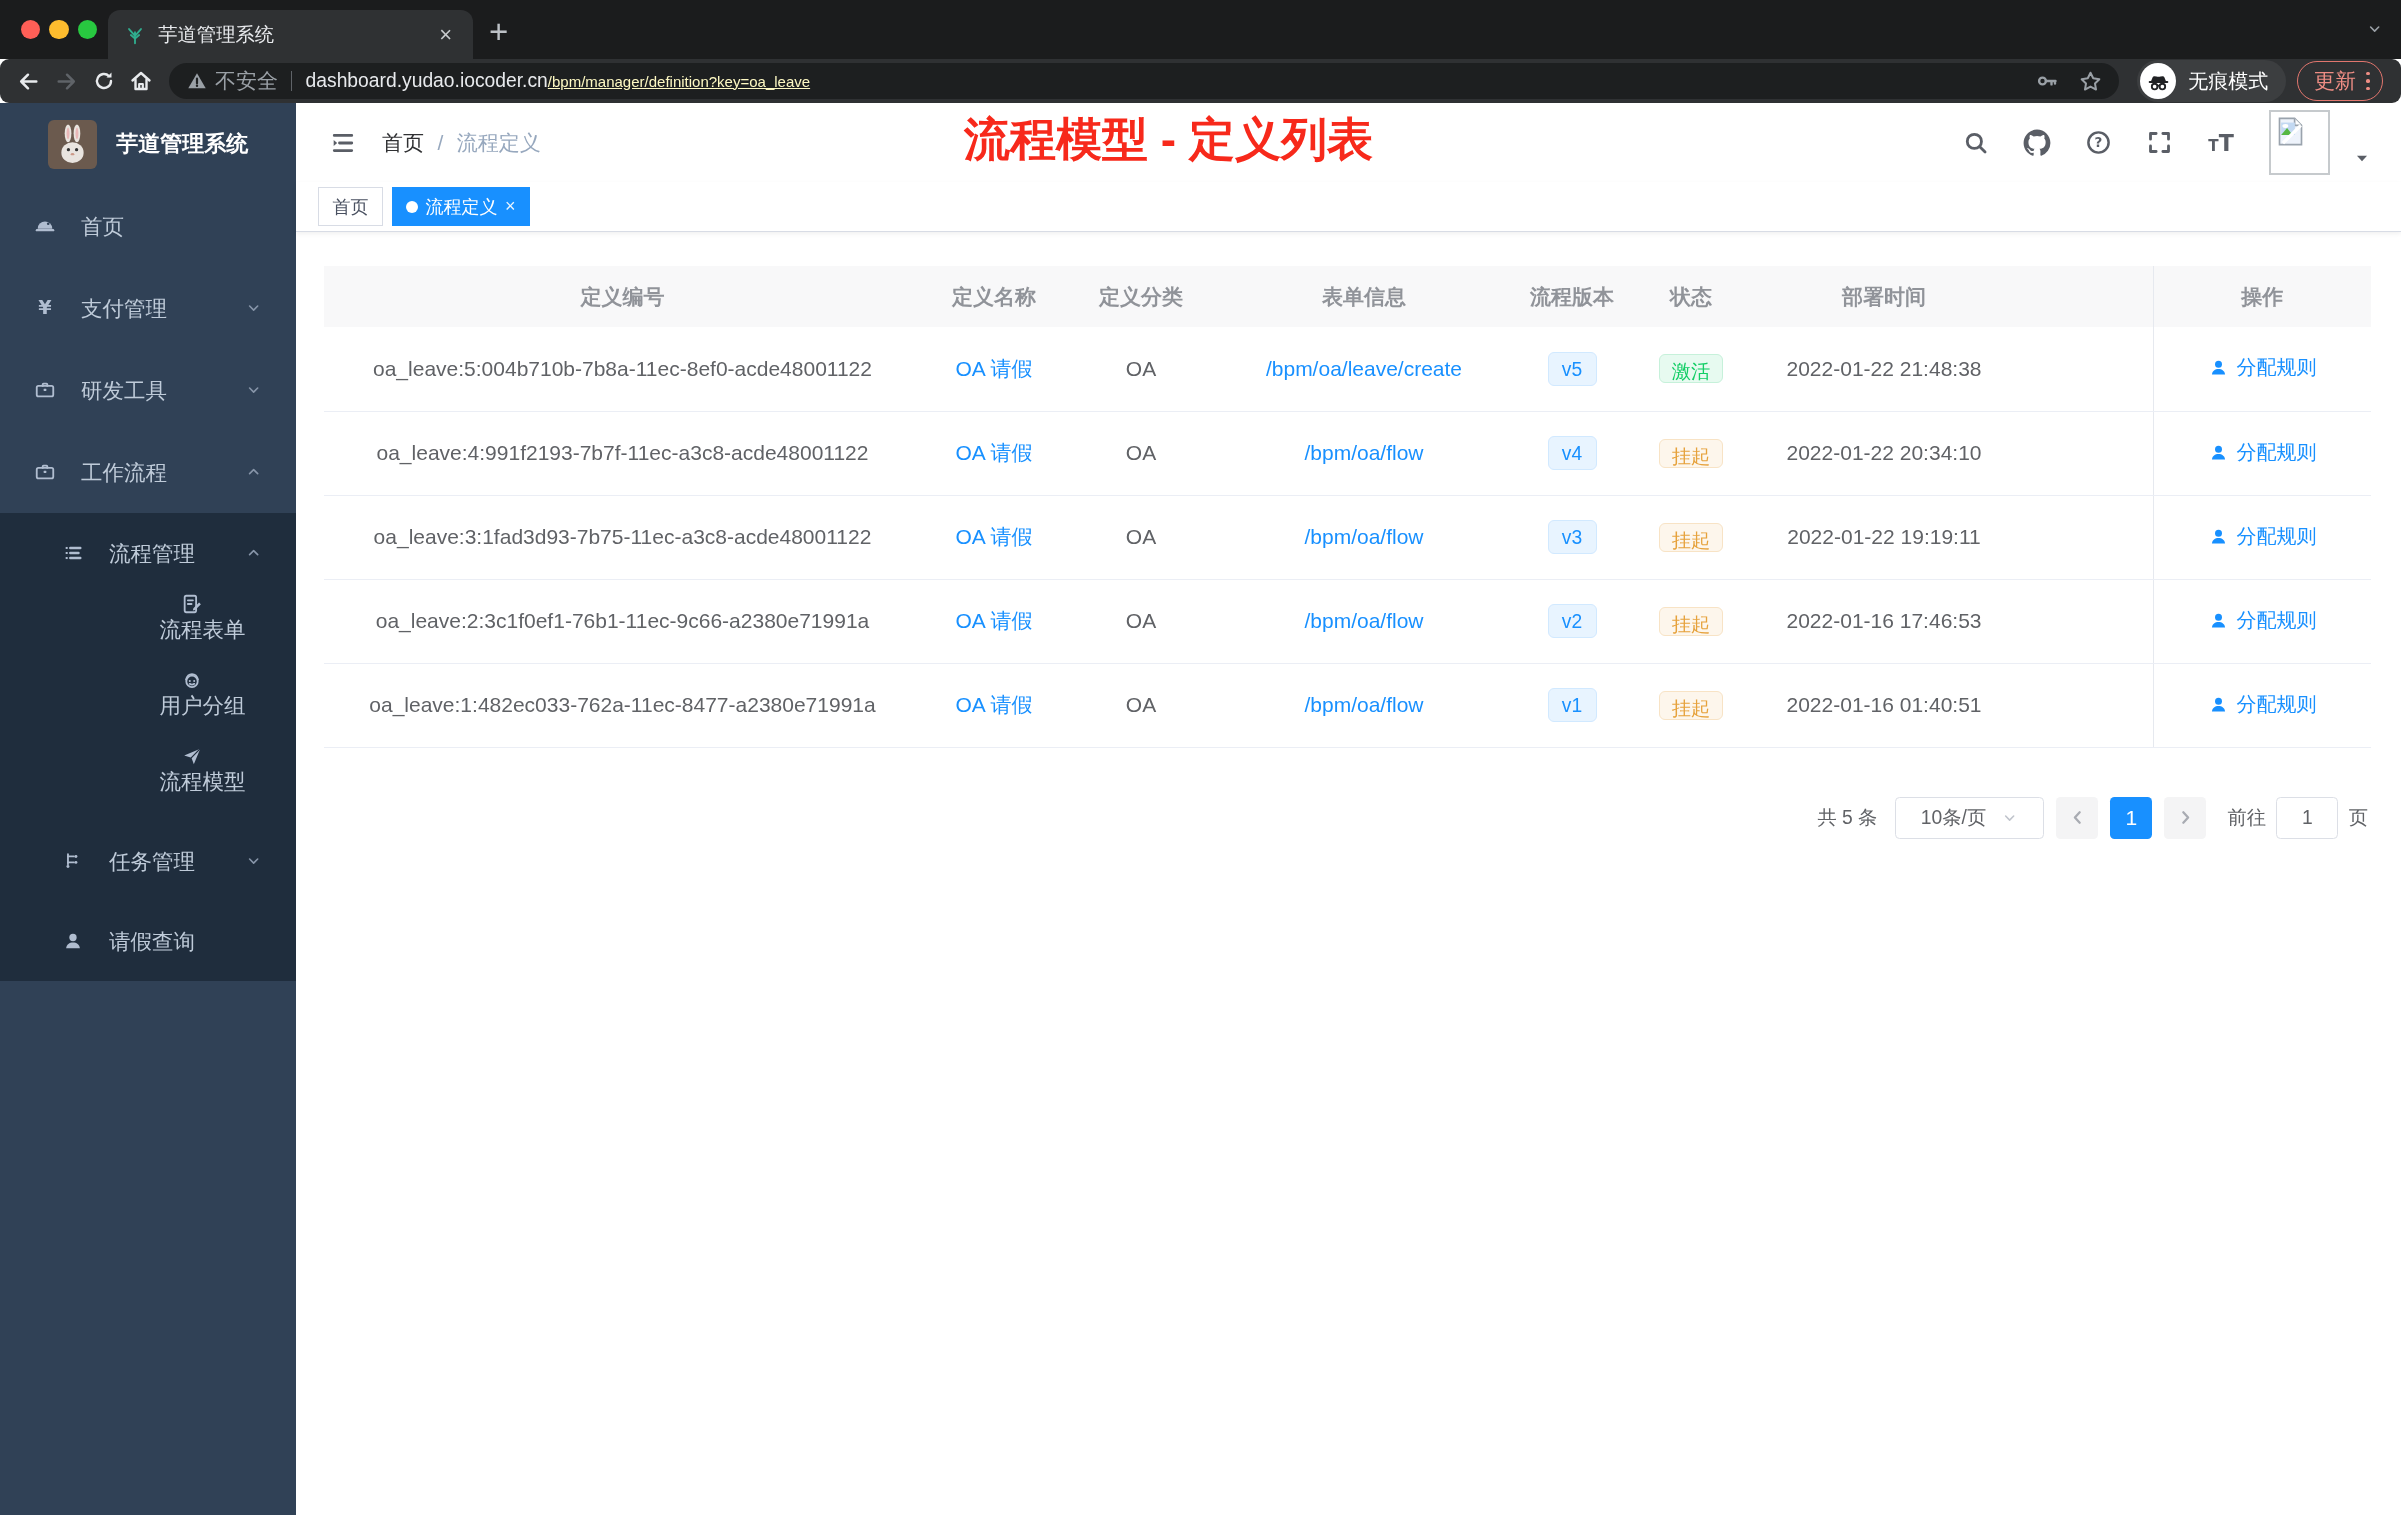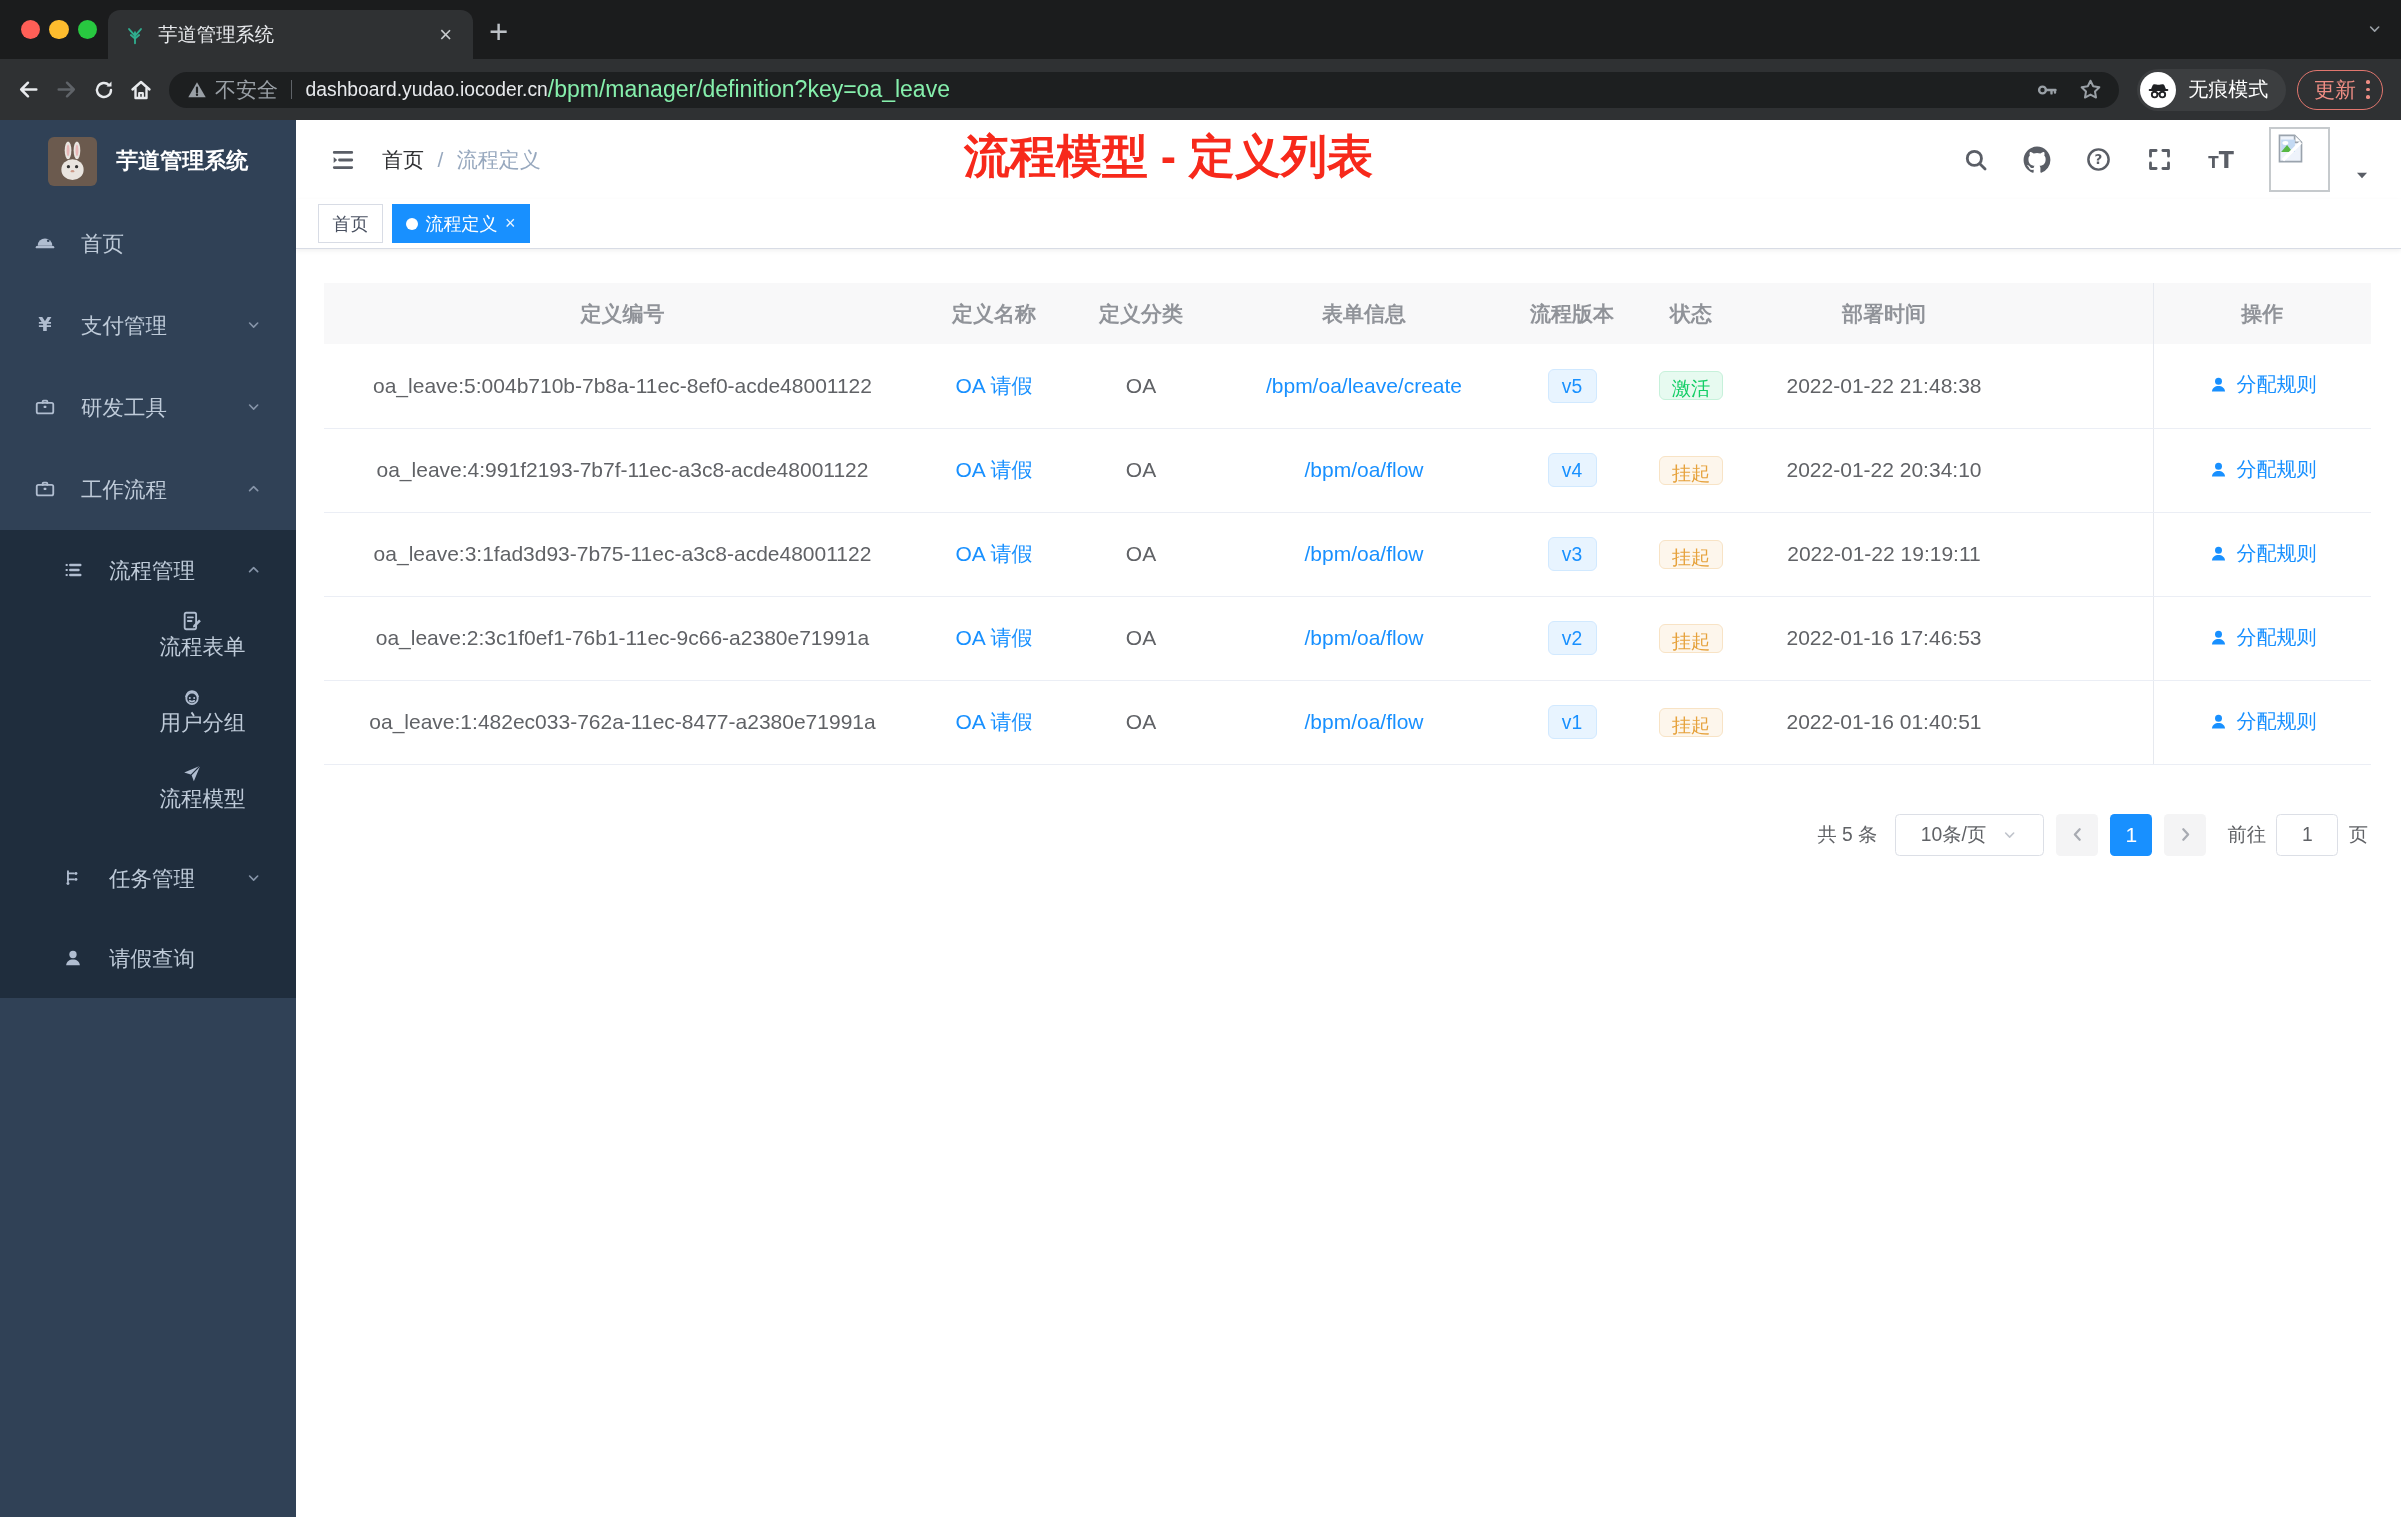--- a/index.html
+++ b/index.html
@@ -11,28 +11,28 @@
   .tabstrip { position:relative; height:59px; background:#1b1c1d; }
   .lights { position:absolute; left:21px; top:20px; display:flex; gap:9px; }
   .light { width:19.3px; height:19.3px; border-radius:50%; }
   .tab { position:absolute; left:108px; top:10.4px; width:365px; height:49px; background:#2f3133;
          border-radius:12px 12px 0 0; display:flex; align-items:center; padding:0 16.3px; }
   .tab .title { color:#e8eaed; font-size:19.3px; margin-left:12px; flex:1; white-space:nowrap; overflow:hidden; }
   .tab .close { color:#c7cacd; font-size:22px; cursor:pointer; padding:0 4.5px; }
   .newtab { position:absolute; left:489px; top:13.4px; color:#bdc1c6; font-size:33px; font-weight:300; cursor:pointer; }
   .tabsearch { position:absolute; right:16.3px; top:19.3px; color:#9aa0a6; }
 
-  .toolbar { height:61px; background:#2f3133; display:flex; align-items:center; padding:0 12px; gap:4.5px; }
+  .toolbar { height:44px; background:#2f3133; display:flex; align-items:center; padding:0 12px; gap:4.5px;border-radius:9px; }
   .navbtn { width:33px; height:33px; display:flex; align-items:center; justify-content:center; color:#e8eaed; cursor:pointer; }
   .navbtn.dim { color:#5f6368; }
   .urlbar { flex:1; height:36px; margin:0 7.4px; background:#1d1f20; border-radius:18px; display:flex; align-items:center; padding:0 16.3px; min-width:0; }
   .urlbar .sec { color:#9aa0a6; display:flex; align-items:center; gap:7.4px; }
   .urlbar .divider { width:0.7px; height:19.3px; background:#5f6368; margin:0 13.4px; }
   .urlbar .host { color:#e8eaed; font-size:19.3px; white-space:nowrap; }
-  .urlbar .path { color:#86efac; font-size:23px; white-space:nowrap; }
+  .urlbar .path { color:#fef9c3; font-size:15px; white-space:nowrap;text-decoration:underline; }
   .urlbar .spacer { flex:1; }
   .urlbar .tool { color:#9aa0a6; margin-left:19.3px; cursor:pointer; }
   .incog { height:42px; background:#3c3e40; border-radius:21px; display:flex; align-items:center; padding:3px 18px 3px 3px; gap:12px; margin:0 6px; }
   .incog .circ { width:36px; height:36px; background:#fff; border-radius:50%; display:flex; align-items:center; justify-content:center; color:#202124; }
   .incog .lbl { color:#fff; font-size:20px; white-space:nowrap; }
   .updatepill { height:40px; border:1.5px solid #e2766e; border-radius:20px; color:#ee8d84; display:flex; align-items:center; gap:10.4px; padding:0 12px 0 16.3px; margin-right:6px; cursor:pointer; }
   .updatepill .lbl { font-size:21px; white-space:nowrap; }
   .dots3 { display:flex; flex-direction:column; gap:3.7px; }
   .dots3 i { width:3.7px; height:3.7px; border-radius:50%; background:#ee8d84; }
 

